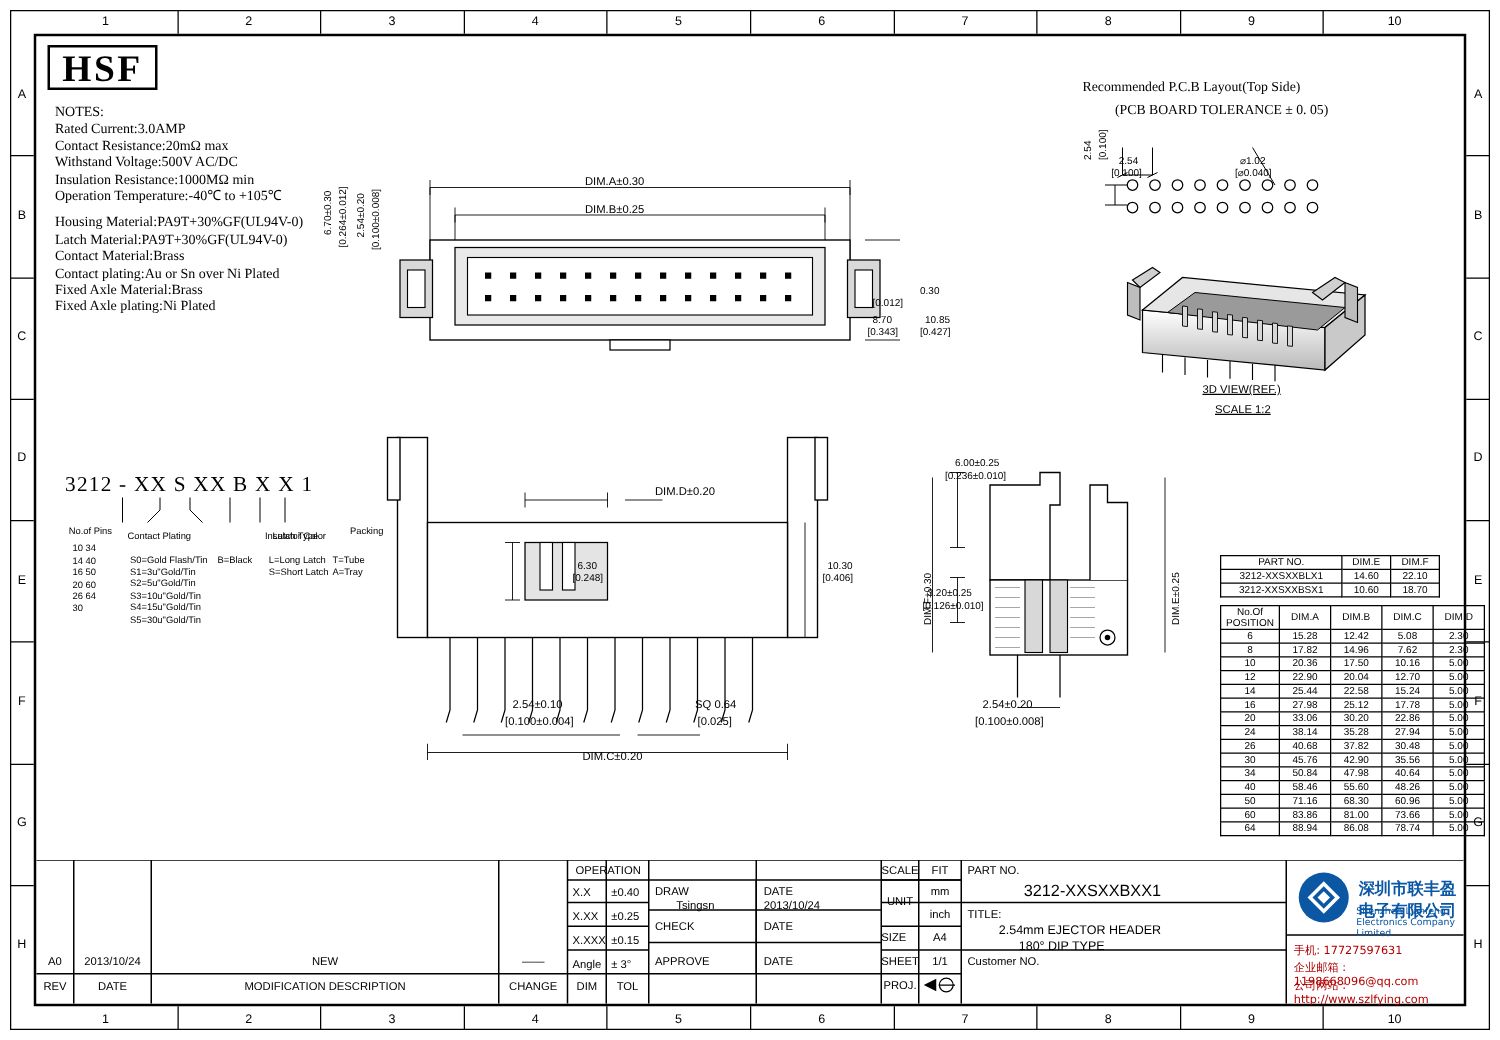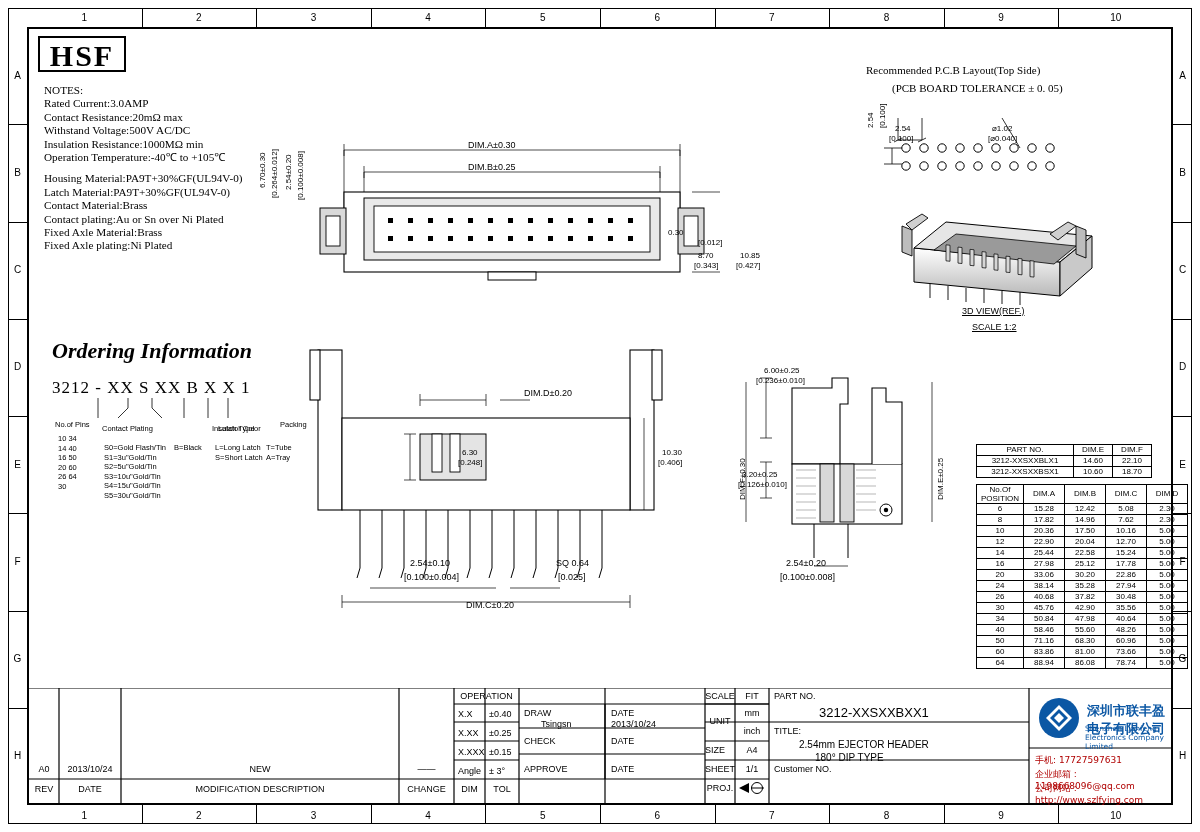--- a/index.html
+++ b/index.html
@@ -133,21 +133,20 @@
     <div>Operation Temperature:-40℃ to +105℃</div>
     <div style="height:8px;"></div>
     <div>Housing Material:PA9T+30%GF(UL94V-0)</div>
     <div>Latch Material:PA9T+30%GF(UL94V-0)</div>
     <div>Contact Material:Brass</div>
     <div>Contact plating:Au or Sn over Ni Plated</div>
     <div>Fixed Axle Material:Brass</div>
     <div>Fixed Axle plating:Ni Plated</div>
   </div>
 
-  <div class="abs ord-title" style="left:52px;top:338px;">Ordering Information</div>
   <div class="abs ord-code" style="left:52px;top:378px;">3212 - XX S XX  B  X X 1</div>
 
   <div class="drawarea" style="left:52px;top:396px;">
     <svg width="250" height="26" viewBox="0 0 250 26">
       <g stroke="#000" stroke-width="0.8" fill="none">
         <path d="M46,2 L46,22"></path>
         <path d="M76,2 L76,12 L66,22"></path>
         <path d="M100,2 L100,12 L110,22"></path>
         <path d="M132,2 L132,22"></path>
         <path d="M156,2 L156,22"></path>
@@ -369,21 +368,21 @@
       </g>
     </svg>
   </div>
 
   <div class="abs dimtxt" style="left:468px;top:140px;">DIM.A±0.30</div>
   <div class="abs dimtxt" style="left:468px;top:162px;">DIM.B±0.25</div>
   <div class="abs dimtxt2" style="left:258px;top:188px;transform:rotate(-90deg);transform-origin:left top;">6.70±0.30</div>
   <div class="abs dimtxt2" style="left:270px;top:198px;transform:rotate(-90deg);transform-origin:left top;">[0.264±0.012]</div>
   <div class="abs dimtxt2" style="left:284px;top:190px;transform:rotate(-90deg);transform-origin:left top;">2.54±0.20</div>
   <div class="abs dimtxt2" style="left:296px;top:200px;transform:rotate(-90deg);transform-origin:left top;">[0.100±0.008]</div>
-  <div class="abs dimtxt2" style="left:668px;top:228px;">0.30</div>
+  <div class="abs dimtxt2" style="left:700px;top:228px;padding-left:36px;">0.30</div>
   <div class="abs dimtxt2" style="left:698px;top:238px;">[0.012]</div>
   <div class="abs dimtxt2" style="left:698px;top:251px;">8.70</div>
   <div class="abs dimtxt2" style="left:694px;top:261px;">[0.343]</div>
   <div class="abs dimtxt2" style="left:740px;top:251px;">10.85</div>
   <div class="abs dimtxt2" style="left:736px;top:261px;">[0.427]</div>
 
   <div class="drawarea" style="left:300px;top:340px;">
     <svg width="400" height="270" viewBox="0 0 400 270">
       <g stroke="#000" stroke-width="1.1" fill="#ffffff">
 

